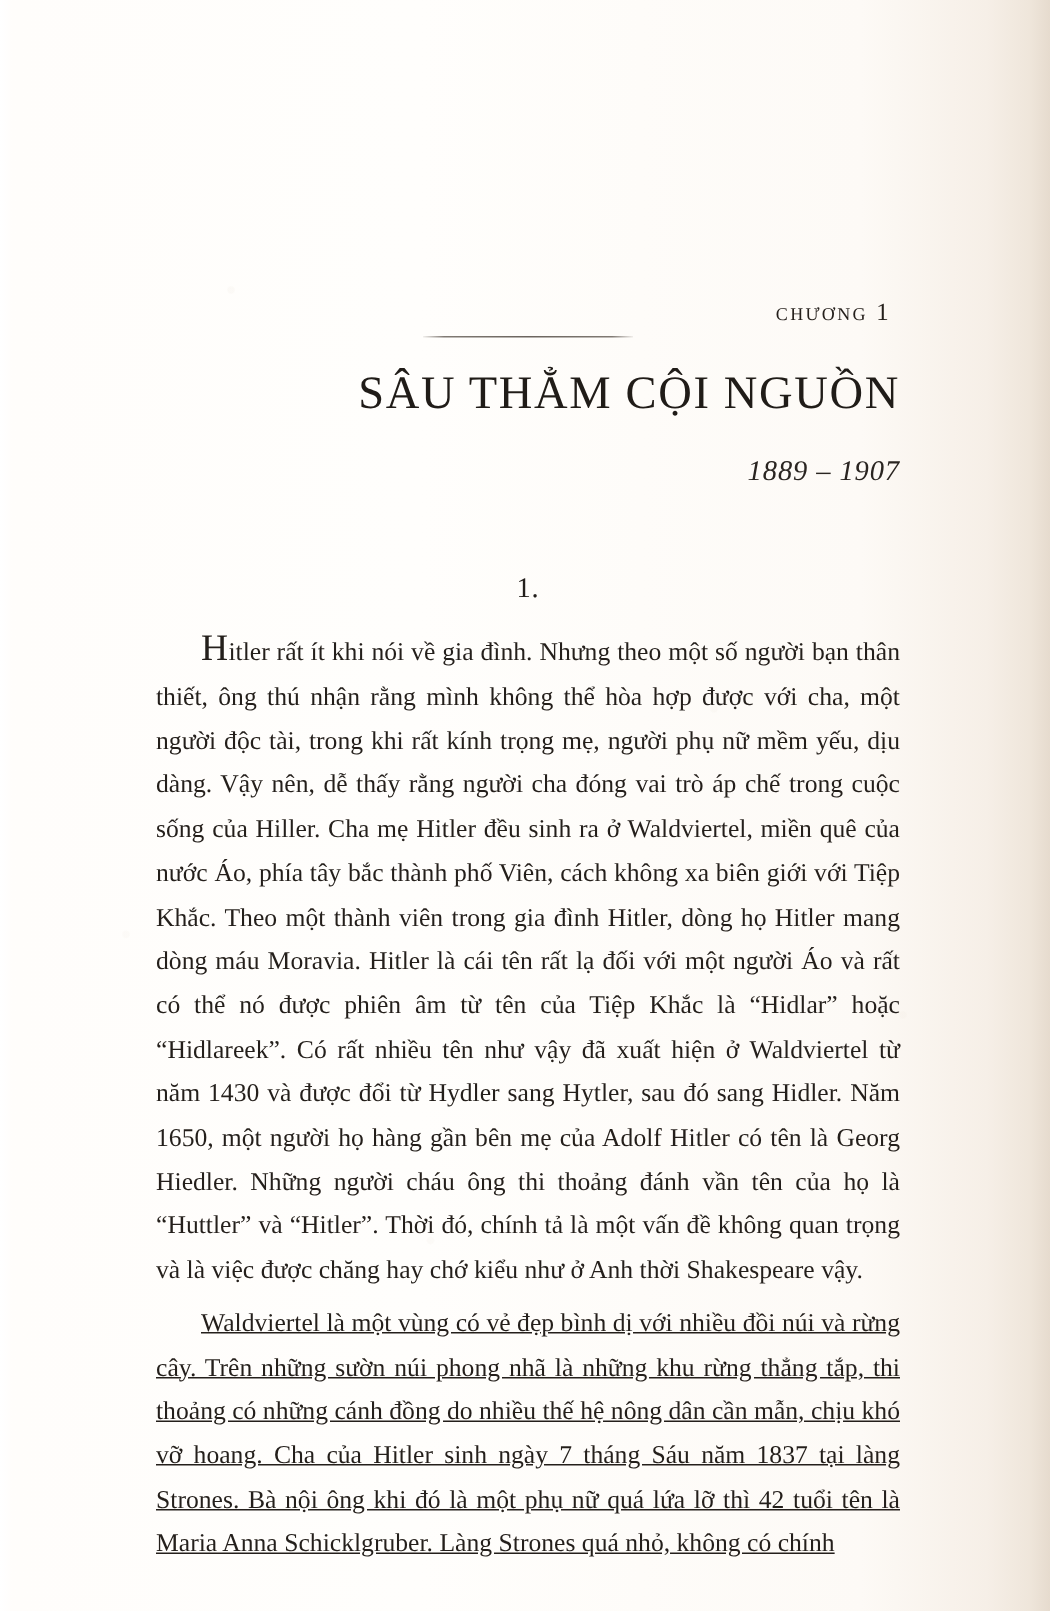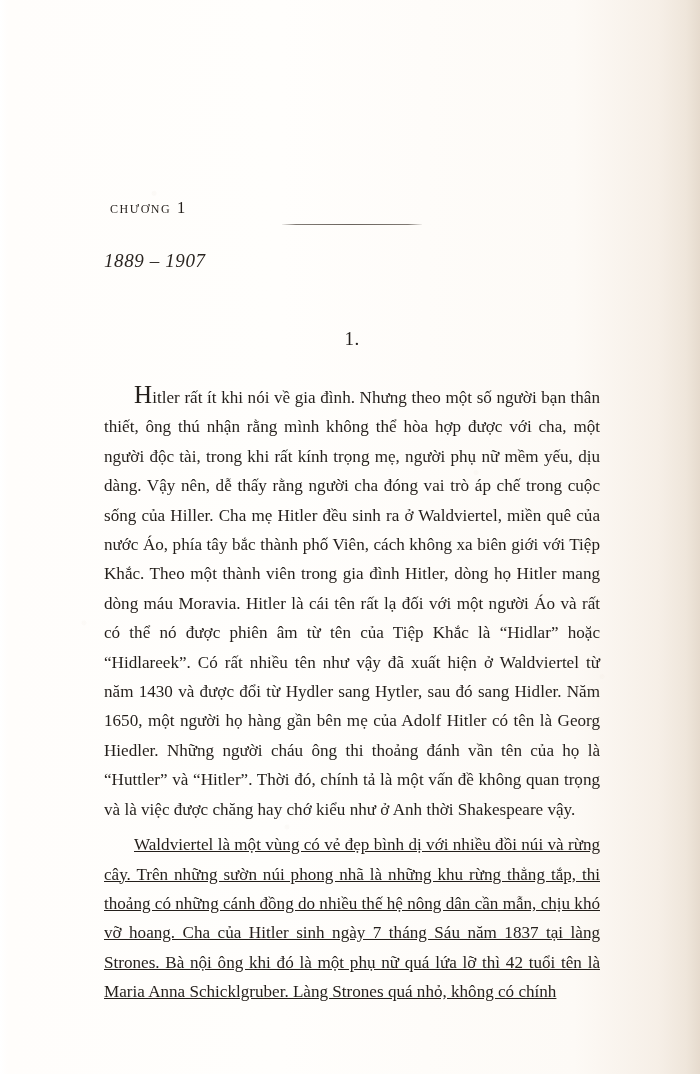--- a/index.html
+++ b/index.html
@@ -48,21 +48,21 @@
     position: absolute;
     left: 104px;
     top: 0;
     width: 496px;
     height: 100%;
   }
 
   
   .chapter-header {
     margin-top: 198px;
-    text-align: left;
+    text-align: right;
   }
   .chapter-eyebrow {
     font-family: "Liberation Serif", "DejaVu Serif", serif;
     font-size: 16.5px;
     letter-spacing: 1.55px;
     color: #241f1b;
     display: inline-block;
     padding: 0 6px 6px 6px;
     font-variant: small-caps;
     text-transform: lowercase;
@@ -102,21 +102,21 @@
   .section-number {
     margin-top: 56px;
     text-align: center;
     font-size: 19px;
     color: #231f1c;
     letter-spacing: 0.5px;
   }
 
   
   .body-copy {
-    margin-top: 32px;
+    margin-top: 16px;
   }
   p.para {
     margin: 0;
     font-size: 17.1px;
     line-height: 29.4px;
     text-align: justify;
     text-justify: inter-word;
     color: #241f1b;
     hyphens: none;
   }
@@ -143,20 +143,21 @@
 <body>
 
 <div id="book-page">
   <div id="page-grain"></div>
 
   <div id="content">
 
     <header class="chapter-header">
       <div class="chapter-eyebrow">Chương 1</div>
       <div class="chapter-rule"></div>
+      <h1 class="chapter-title">SÂU THẲM CỘI NGUỒN</h1>
       <div class="chapter-years">1889 – 1907</div>
     </header>
 
     <div class="section-number">1.</div>
 
     <div class="body-copy">
 
       <p class="para lead">
         <span class="lead-indent"></span><span class="initial-cap">H</span><span>itler rất ít khi nói về gia đình. Nhưng theo một số người bạn thân thiết, ông thú nhận rằng mình không thể hòa hợp được với cha, một người độc tài, trong khi rất kính trọng mẹ, người phụ nữ mềm yếu, dịu dàng. Vậy nên, dễ thấy rằng người cha đóng vai trò áp chế trong cuộc sống của Hiller. Cha mẹ Hitler đều sinh ra ở Waldviertel, miền quê của nước Áo, phía tây bắc thành phố Viên, cách không xa biên giới với Tiệp Khắc. Theo một thành viên trong gia đình Hitler, dòng họ Hitler mang dòng máu Moravia. Hitler là cái tên rất lạ đối với một người Áo và rất có thể nó được phiên âm từ tên của Tiệp Khắc là “Hidlar” hoặc “Hidlareek”. Có rất nhiều tên như vậy đã xuất hiện ở Waldviertel từ năm 1430 và được đổi từ Hydler sang Hytler, sau đó sang Hidler. Năm 1650, một người họ hàng gần bên mẹ của Adolf Hitler có tên là Georg Hiedler. Những người cháu ông thi thoảng đánh vần tên của họ là “Huttler” và “Hitler”. Thời đó, chính tả là một vấn đề không quan trọng và là việc được chăng hay chớ kiểu như ở Anh thời Shakespeare vậy.</span>
       </p>

